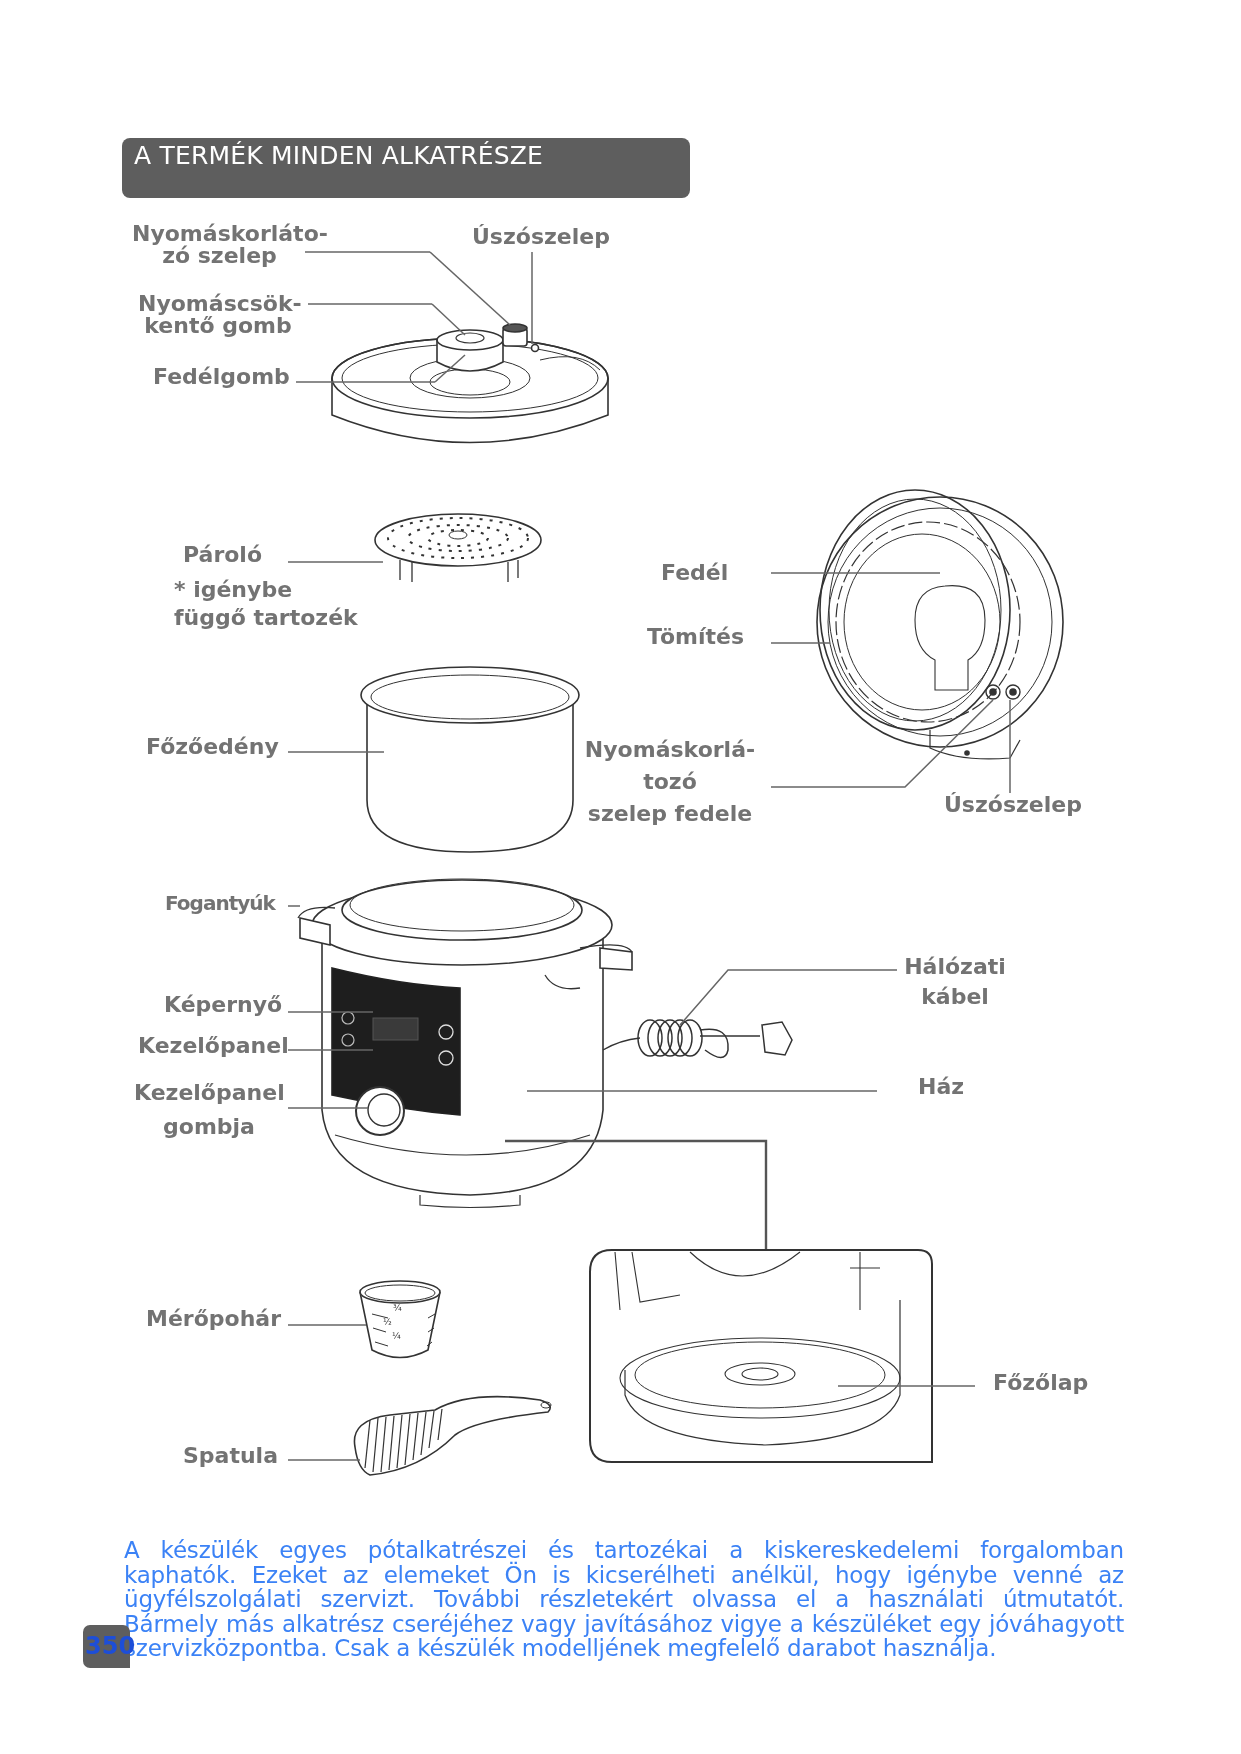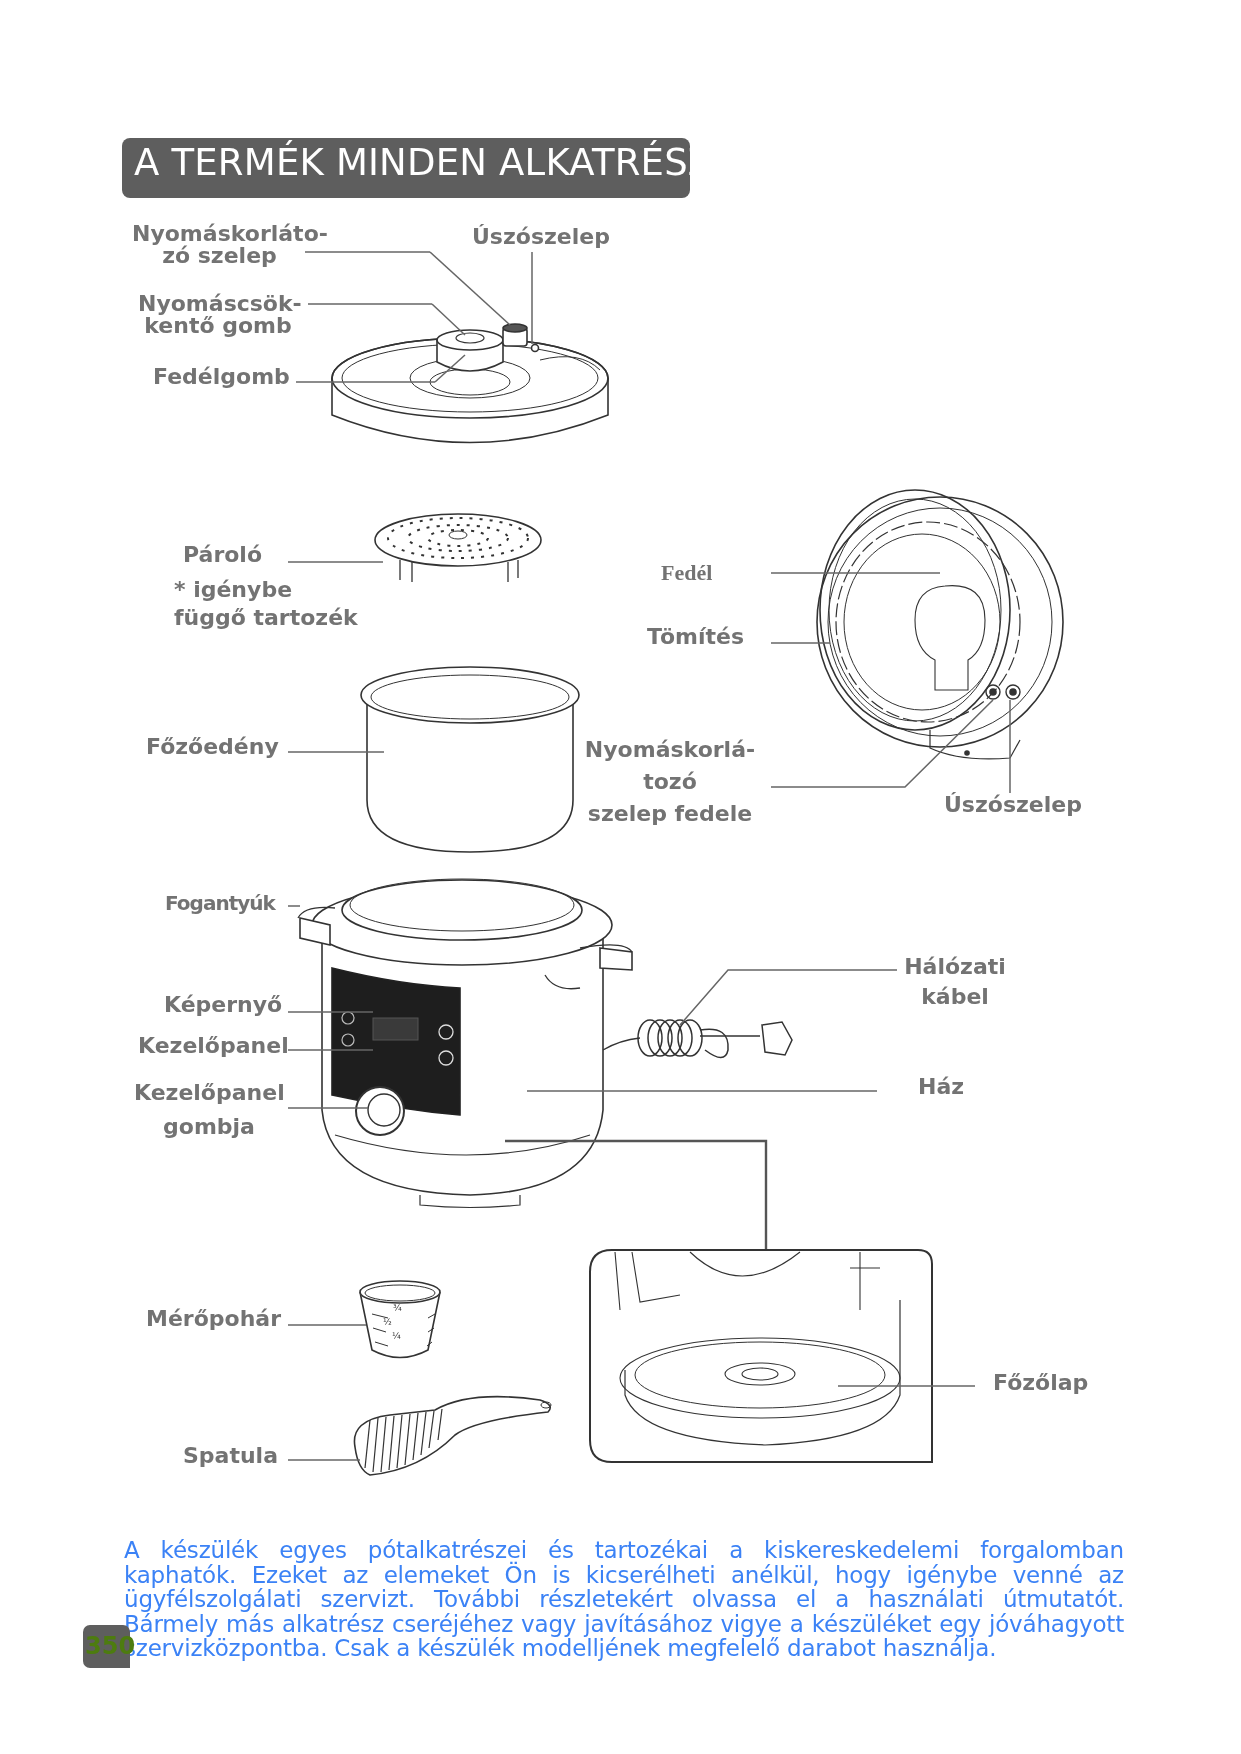--- a/index.html
+++ b/index.html
@@ -1,24 +1,24 @@
 <!DOCTYPE html>
 <html><head>
 <meta charset="utf-8">
 <style>
   html,body{margin:0;padding:0;background:#fff;}
   body{width:1241px;height:1754px;position:relative;overflow:hidden;font-family:"DejaVu Sans","Liberation Sans",sans-serif;color:#1a1a1a;}
   .title-bar{position:absolute;left:122px;top:138px;width:568px;height:60px;background:#5e5e5e;border-radius:8px;}
-  .title-text{position:absolute;left:134px;top:141px;color:#fff;font-size:37px;font-weight:normal;letter-spacing:0.2px;white-space:nowrap;}
+  .title-text{position:absolute;left:134px;top:141px;color:#fff;font-size:25px;font-weight:normal;letter-spacing:0.2px;white-space:nowrap;}
   .lbl{position:absolute;font-weight:bold;font-size:22px;line-height:26px;color:#737373;white-space:nowrap;}
   .c{text-align:center;}
   svg.art{position:absolute;left:0;top:0;}
   .para{position:absolute;left:124px;top:1515px;width:1000px;font-size:23px;line-height:24.5px;color:#3b82f6;text-align:justify;font-family:"DejaVu Sans","Liberation Sans",sans-serif;letter-spacing:-0.2px;}
   .page-num-box{position:absolute;left:83px;top:1625px;width:47px;height:43px;background:#5e5e5e;border-radius:7px 7px 0 7px;}
-  .page-num{position:absolute;left:85px;top:1632px;width:47px;color:#4d7c0f;font-size:24px;font-weight:bold;}
+  .page-num{position:absolute;left:85px;top:1632px;width:47px;color:#1d4ed8;font-size:24px;font-weight:bold;}
 </style>
 </head>
 <body>
 
 <div class="title-bar"></div>
 <div class="title-text">A TERMÉK MINDEN ALKATRÉSZE</div>
 
 <svg class="art" width="1241" height="1754" fill="none" stroke="#333" stroke-width="1.6">
 
   <g>
@@ -188,21 +188,21 @@
   <div>kentő gomb</div>
 </div>
 <div class="lbl" style="left:153px;top:364px;text-align:center;">Fedélgomb</div>
 
 <div class="lbl" style="left:183px;top:542px;">Pároló</div>
 <div class="lbl" style="left:174px;top:576px;line-height:28px;">
   <div>* igénybe</div>
   <div>függő tartozék</div>
 </div>
 
-<div class="lbl" style="left:661px;top:560px;font-family:Liberation Serif, serif;">Fedél</div>
+<div class="lbl" style="left:661px;top:560px;">Fedél</div>
 <div class="lbl" style="left:647px;top:624px;">Tömítés</div>
 <div class="lbl c" style="left:580px;top:734px;width:180px;line-height:32px;">
   <div>Nyomáskorlá-</div>
   <div>tozó</div>
   <div>szelep fedele</div>
 </div>
 <div class="lbl" style="left:944px;top:792px;">Úszószelep</div>
 
 <div class="lbl" style="left:146px;top:734px;">Főzőedény</div>
 

